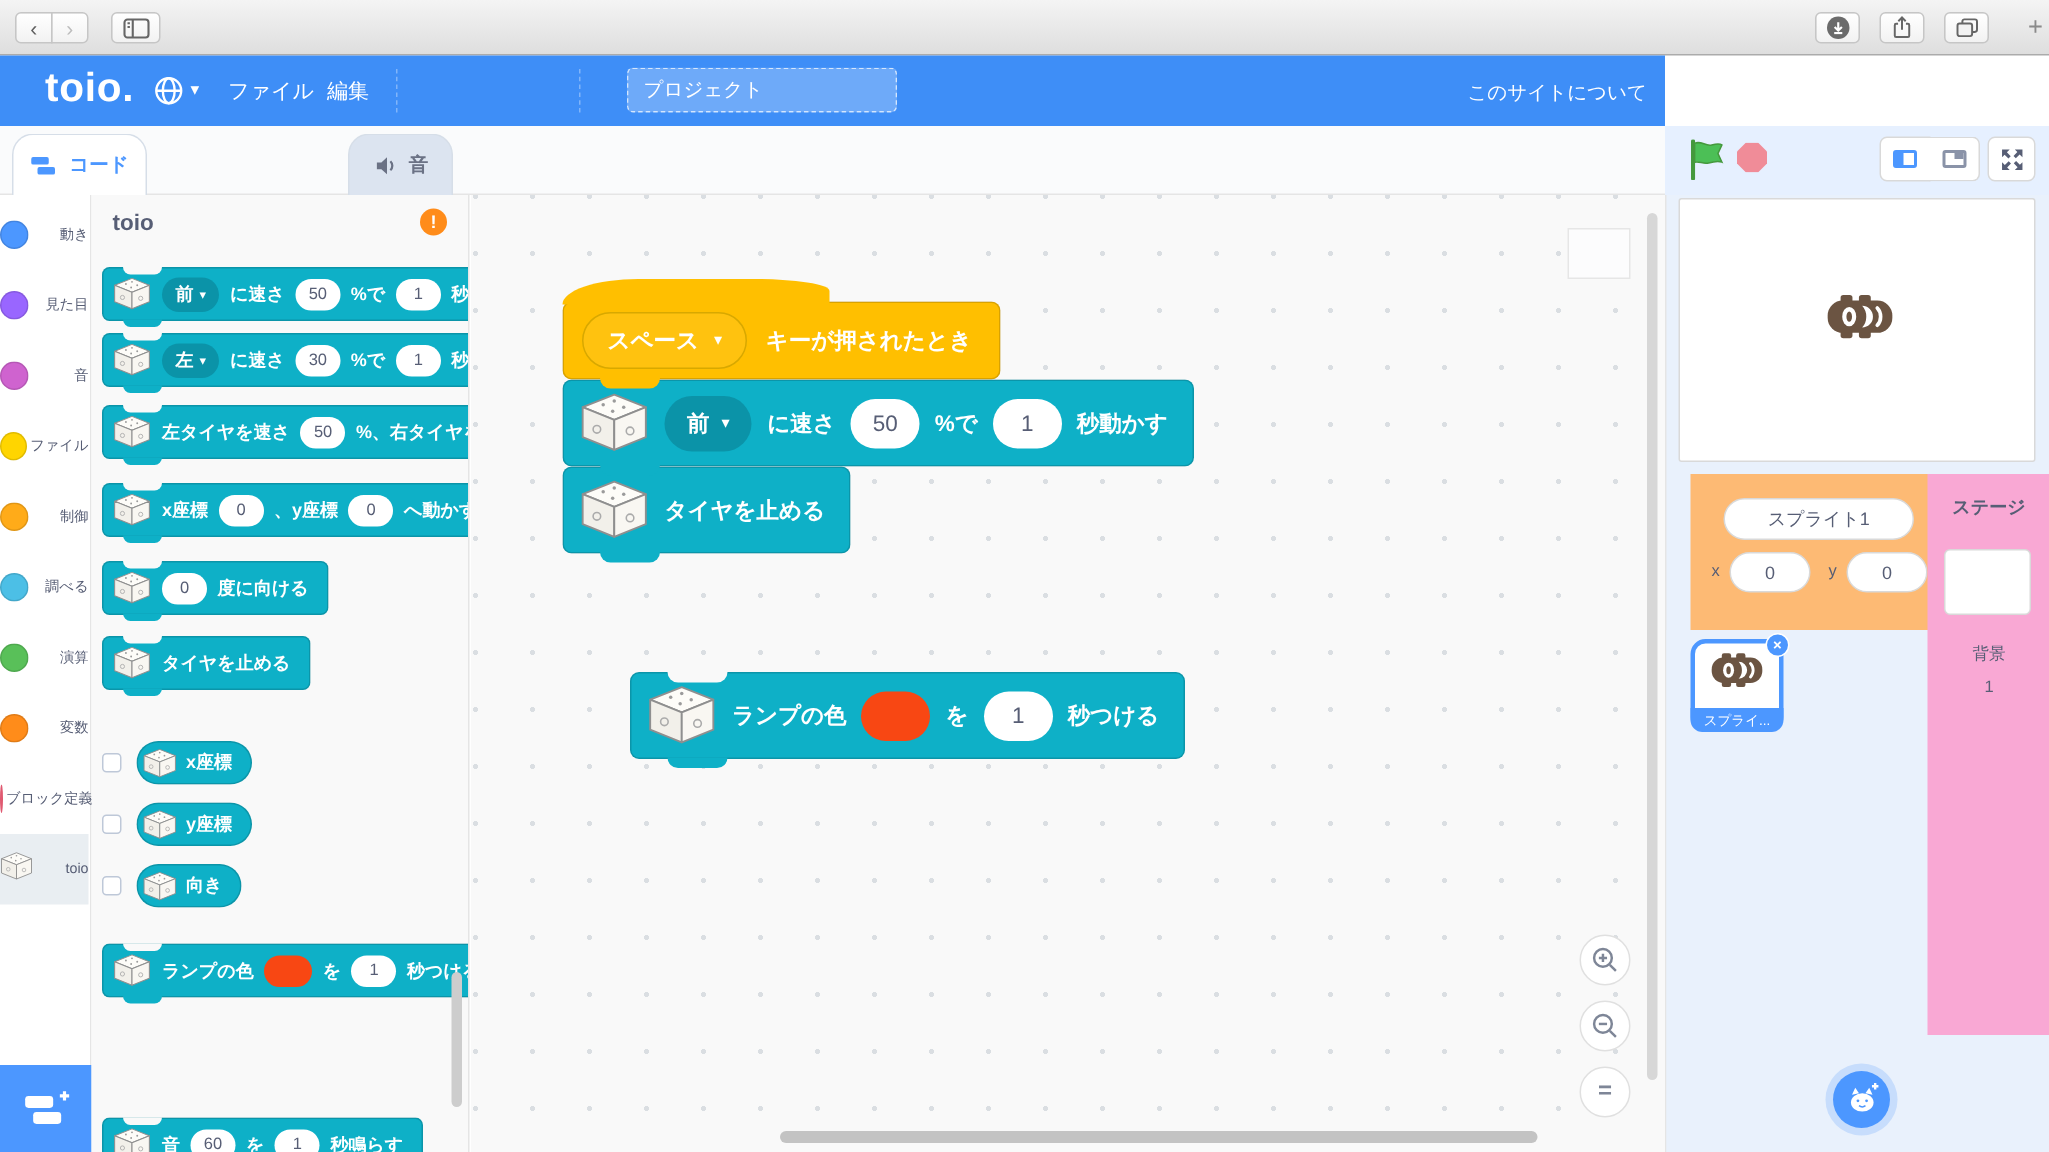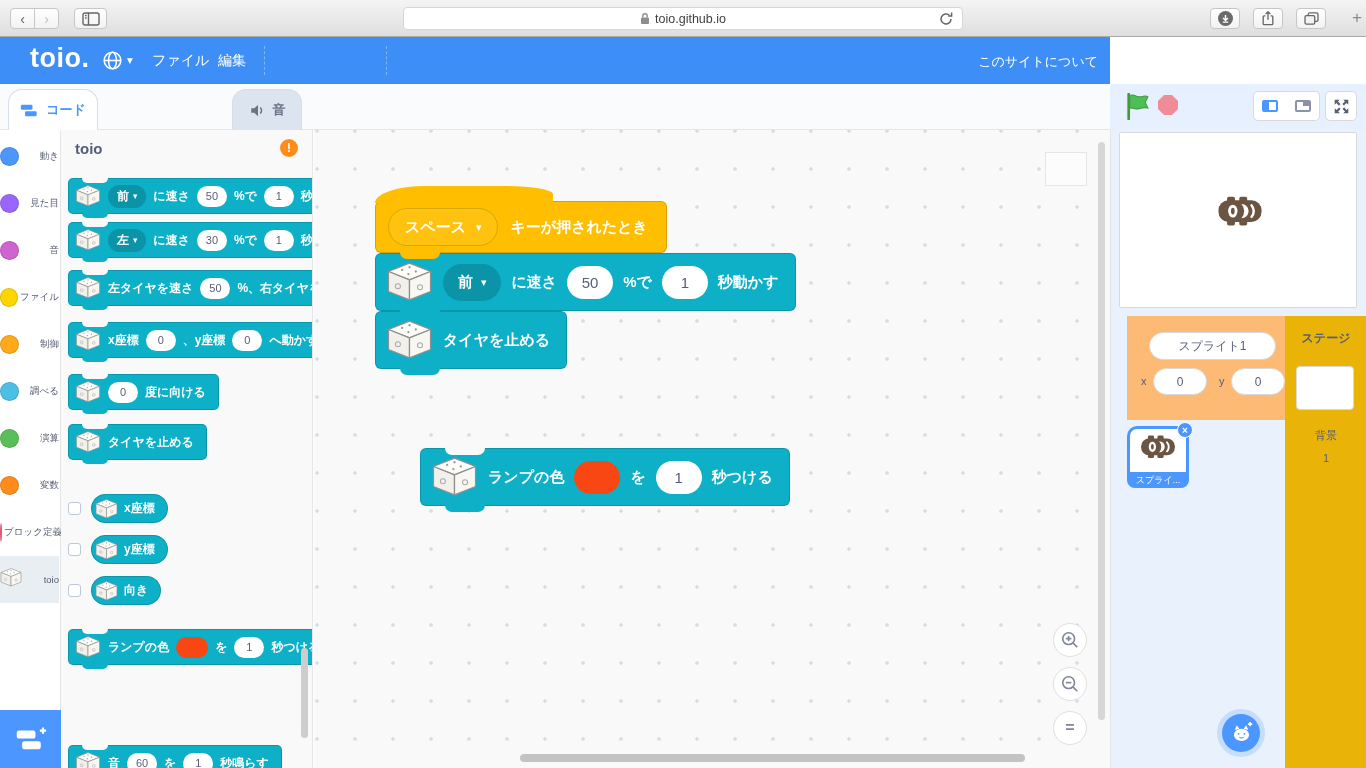--- a/index.html
+++ b/index.html
@@ -150,54 +150,41 @@
          border-radius:10px}
   #thumb .robot{position:absolute;left:10px;top:6px;width:36px}
   #thumb-label{position:absolute;left:-3px;right:-3px;bottom:-3px;height:16px;background:var(--accent);color:#FFF;
                font-size:9px;display:flex;align-items:center;justify-content:center;border-radius:0 0 8px 8px}
   #thumb-close{position:absolute;right:-7px;top:-7px;width:16px;height:16px;border-radius:50%;background:var(--accent);
                color:#FFF;font-size:10px;font-weight:bold;display:flex;align-items:center;justify-content:center;
                border:1px solid #FFF}
   .roundbtn{position:absolute;width:38px;height:38px;border-radius:50%;background:var(--accent);
             display:flex;align-items:center;justify-content:center;box-shadow:0 0 0 5px rgba(76,151,255,.22)}
   #add-sprite{left:111px;top:294px}
-  #stagecol{position:absolute;left:174px;top:186px;width:82px;height:452px;background:#eab308}
+  #stagecol{position:absolute;left:174px;top:186px;width:82px;height:374px;background:#f9a8d4}
   #stagecol-title{position:absolute;left:0;right:0;top:14px;text-align:center;font-size:12px;font-weight:bold;color:#575E75}
   #stagethumb{position:absolute;left:11px;top:50px;width:58px;height:44px;background:#FFF;border:1px solid #D9D9D9;border-radius:4px}
   #backdrop-label{position:absolute;left:0;right:0;top:112px;text-align:center;font-size:11px;color:#575E75}
   #backdrop-count{position:absolute;left:0;right:0;top:136px;text-align:center;font-size:11px;color:#575E75}
 </style>
 </head>
 <body>
 
 <div id="root">
 
   <div id="chrome">
     <div class="cbtn" id="btn-back">‹</div>
     <div class="cbtn" id="btn-fwd">›</div>
     <div class="cbtn" id="btn-sidebar">
       <svg width="18" height="14" viewBox="0 0 18 14" fill="none" stroke="#666" stroke-width="1.4">
           <rect x="1" y="1" width="16" height="12" rx="2"></rect>
           <path d="M6.5 1 v12"></path>
           <path d="M3 3.5 h1.6 M3 6 h1.6"></path>
         </svg>
     </div>
-    <div id="urlbar">
-      <svg width="10" height="13" viewBox="0 0 10 13" fill="#8E8E8E">
-          <rect x="1" y="5.5" width="8" height="6.5" rx="1"></rect>
-          <path d="M2.8 5.5 V4 a2.2 2.2 0 0 1 4.4 0 v1.5" stroke="#8E8E8E" stroke-width="1.4" fill="none"></path>
-        </svg>
-      <span id="url-text">toio.github.io</span>
-      <span id="reload">
-        <svg width="16" height="16" viewBox="0 0 16 16" fill="none" stroke="#666" stroke-width="1.5">
-            <path d="M13 8 a5 5 0 1 1 -1.6-3.7"></path>
-            <path d="M13.6 1.6 v3.4 h-3.4"></path>
-          </svg>
-      </span>
-    </div>
     <div class="cbtn" id="btn-dl">
       <span class="dlcircle">
         <svg width="9" height="9" viewBox="0 0 10 10" fill="none" stroke="#FFF" stroke-width="1.6">
             <path d="M5 1 v5.6 M2.3 4.4 L5 7.1 7.7 4.4 M2 9 h6"></path>
           </svg>
       </span>
     </div>
     <div class="cbtn" id="btn-share">
       <svg width="14" height="17" viewBox="0 0 16 18" fill="none" stroke="#666" stroke-width="1.5">
           <path d="M5 6 H3.5 a1 1 0 0 0 -1 1 v8 a1 1 0 0 0 1 1 h9 a1 1 0 0 0 1 -1 V7 a1 1 0 0 0 -1 -1 H11"></path>
@@ -220,20 +207,21 @@
           <circle cx="12" cy="12" r="9.5"></circle>
           <ellipse cx="12" cy="12" rx="4.5" ry="9.5"></ellipse>
           <path d="M2.5 12 h19"></path>
         </svg>
       <span class="caret" style="color:#FFF">▾</span>
     </div>
     <span class="mitem" id="mi-file">ファイル</span>
     <span class="mitem" id="mi-edit">編集</span>
     <div class="msep" id="sep1"></div>
     <div class="msep" id="sep2"></div>
+    <div id="project">プロジェクト</div>
     <span id="about">このサイトについて</span>
   </div>
 
   <div id="tabrow">
     <div class="tab" id="tab-code">
       <svg width="20" height="17" viewBox="0 0 24 20" fill="currentColor">
           <rect x="1" y="3" width="14" height="6" rx="1.5"></rect>
           <rect x="6" y="11" width="14" height="6" rx="1.5"></rect>
         </svg>
       <span>コード</span>

